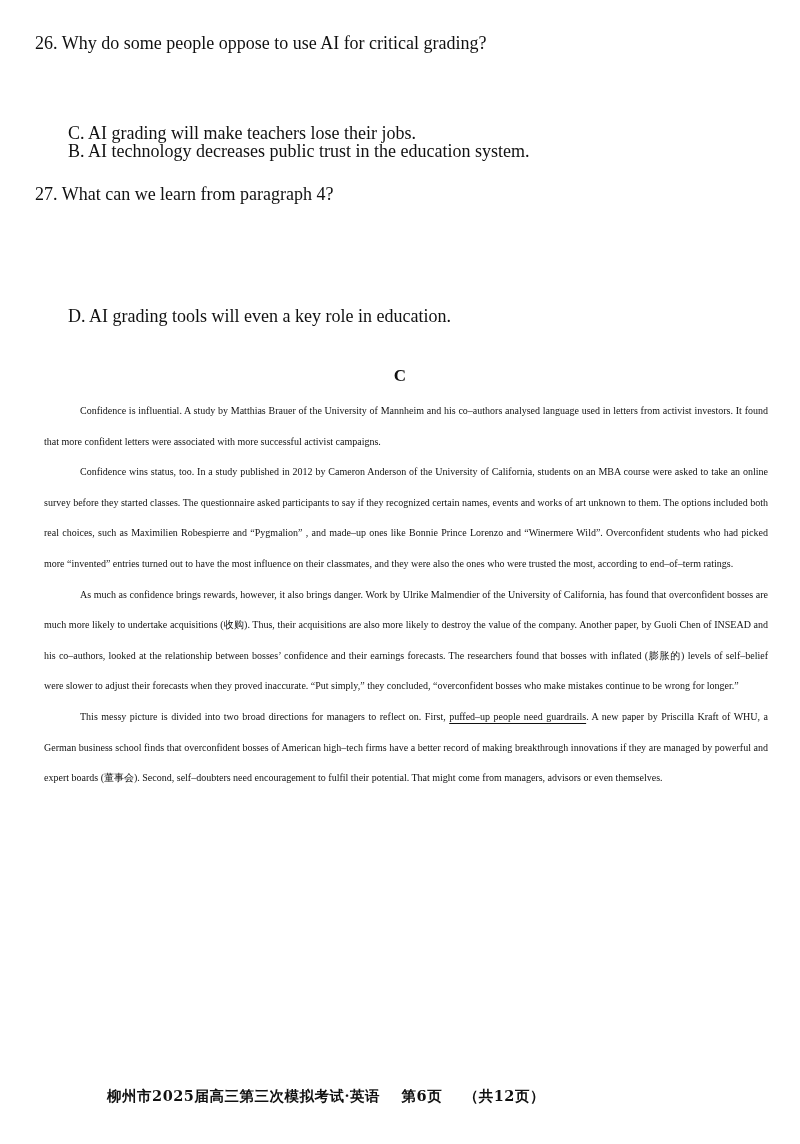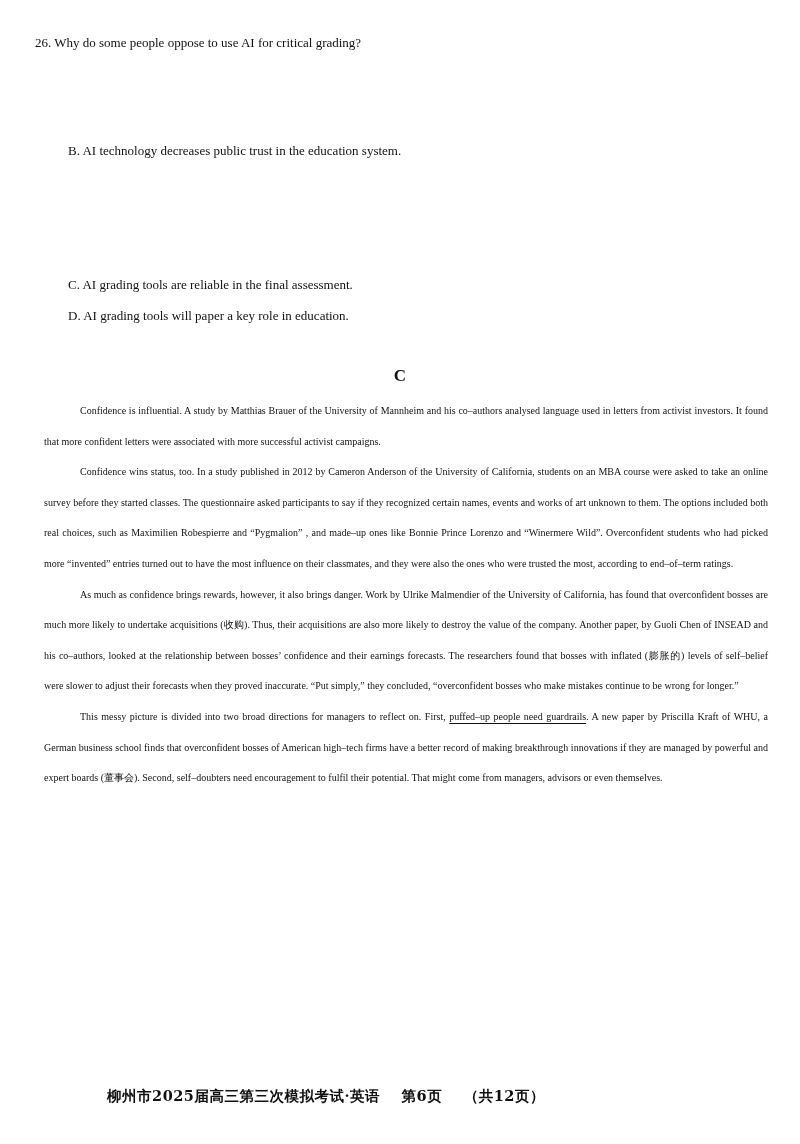--- a/index.html
+++ b/index.html
@@ -17,21 +17,21 @@
   }
   .page {
     position: absolute;
     left: 0; top: 0;
     width: 800px;
     height: 1144px;
   }
   .line {
     position: absolute;
     white-space: nowrap;
-    font-size: 13px;
+    font-size: 18px;
     line-height: 20px;
   }
   .question {
     left: 35px;
   }
   .option {
     left: 68px;
   }
   .section-heading {
     position: absolute;
@@ -72,23 +72,24 @@
   }
   .footer span { margin: 0 8px; }
 </style>
 </head>
 <body>
 
 <div class="page">
 
   <div class="line question" style="top:33px;">26. Why do some people oppose to use AI for critical grading?</div>
   <div class="line option" style="top:93px;margin-top:48px;">B. AI technology decreases public trust in the education system.</div>
+  <div class="line option" style="top:123px;">C. AI grading will make teachers lose their jobs.</div>
 
-  <div class="line option" style="top:275px;">C. AI grading tools are reliable in the final assessment.</div>
-  <div class="line option" style="top:306px;">D. AI grading tools will paper a key role in education.</div>
+  <div class="line question" style="top:184px;">27. What can we learn from paragraph 4?</div>
+  <div class="line option" style="top:306px;">D. AI grading tools will even a key role in education.</div>
 
   <div class="section-heading">C</div>
 
   <div class="passage">
     <p class="para">Confidence is influential. A study by Matthias Brauer of the University of Mannheim and his co–authors analysed language used in letters from activist investors. It found that more confident letters were associated with more successful activist campaigns.</p>
     <p class="para">Confidence wins status, too. In a study published in 2012 by Cameron Anderson of the University of California, students on an MBA course were asked to take an online survey before they started classes. The questionnaire asked participants to say if they recognized certain names, events and works of art unknown to them. The options included both real choices, such as Maximilien Robespierre and “Pygmalion” , and made–up ones like Bonnie Prince Lorenzo and “Winermere Wild”. Overconfident students who had picked more “invented” entries turned out to have the most influence on their classmates, and they were also the ones who were trusted the most, according to end–of–term ratings.</p>
     <p class="para">As much as confidence brings rewards, however, it also brings danger. Work by Ulrike Malmendier of the University of California, has found that overconfident bosses are much more likely to undertake acquisitions (收购). Thus, their acquisitions are also more likely to destroy the value of the company. Another paper, by Guoli Chen of INSEAD and his co–authors, looked at the relationship between bosses’ confidence and their earnings forecasts. The researchers found that bosses with inflated (膨胀的) levels of self–belief were slower to adjust their forecasts when they proved inaccurate. “Put simply,” they concluded, “overconfident bosses who make mistakes continue to be wrong for longer.”</p>
     <p class="para"><span>This messy picture is divided into two broad directions for managers to reflect on. First, </span><span class="underlined">puffed–up people need guardrails</span><span>. A new paper by Priscilla Kraft of WHU, a German business school finds that overconfident bosses of American high–tech firms have a better record of making breakthrough innovations if they are managed by powerful and expert boards (董事会). Second, self–doubters need encouragement to fulfil their potential. That might come from managers, advisors or even themselves.</span></p>
   </div>
 

